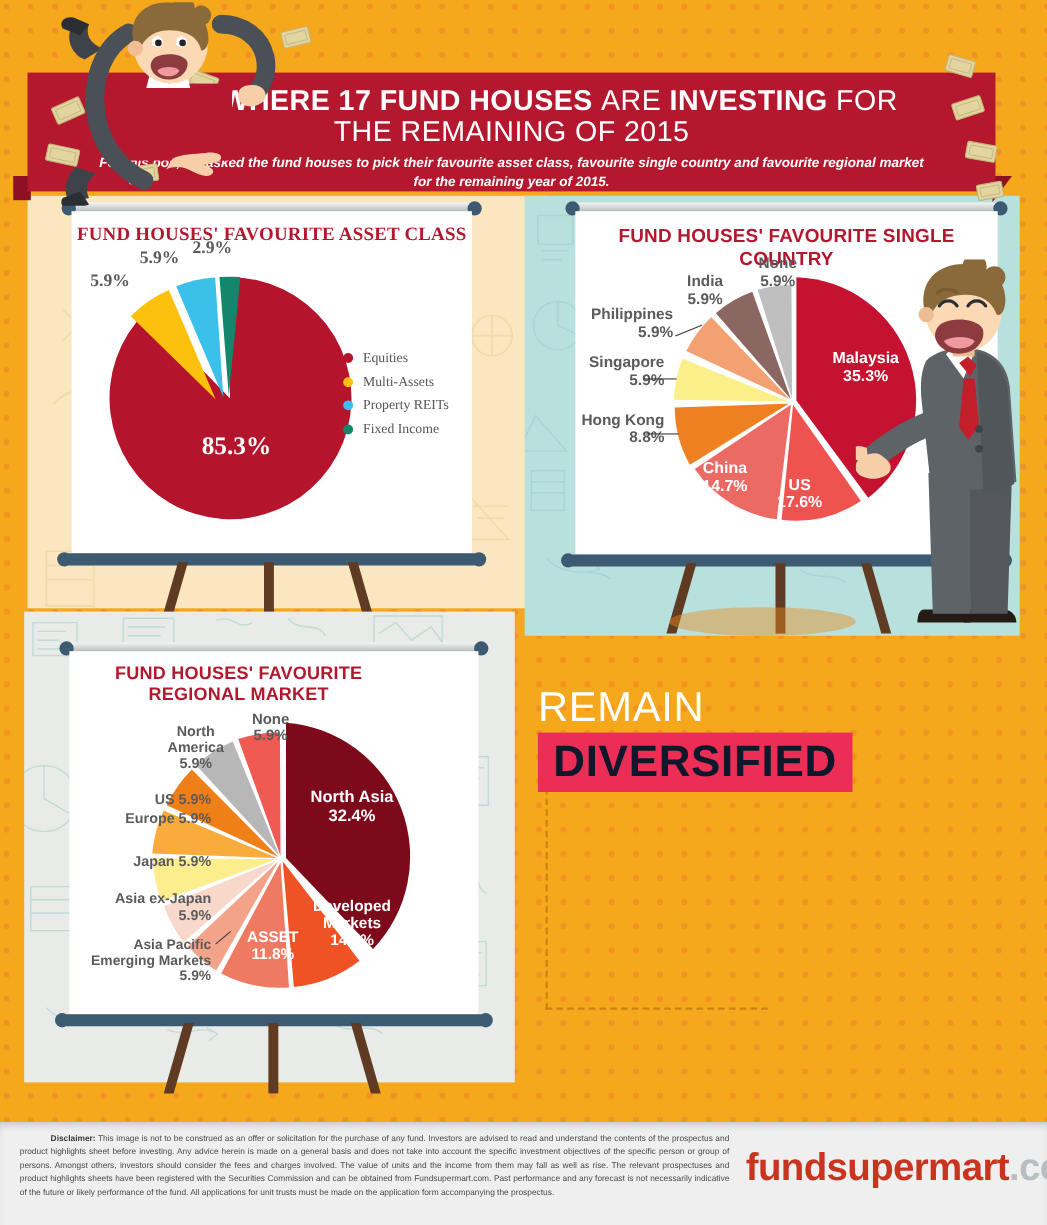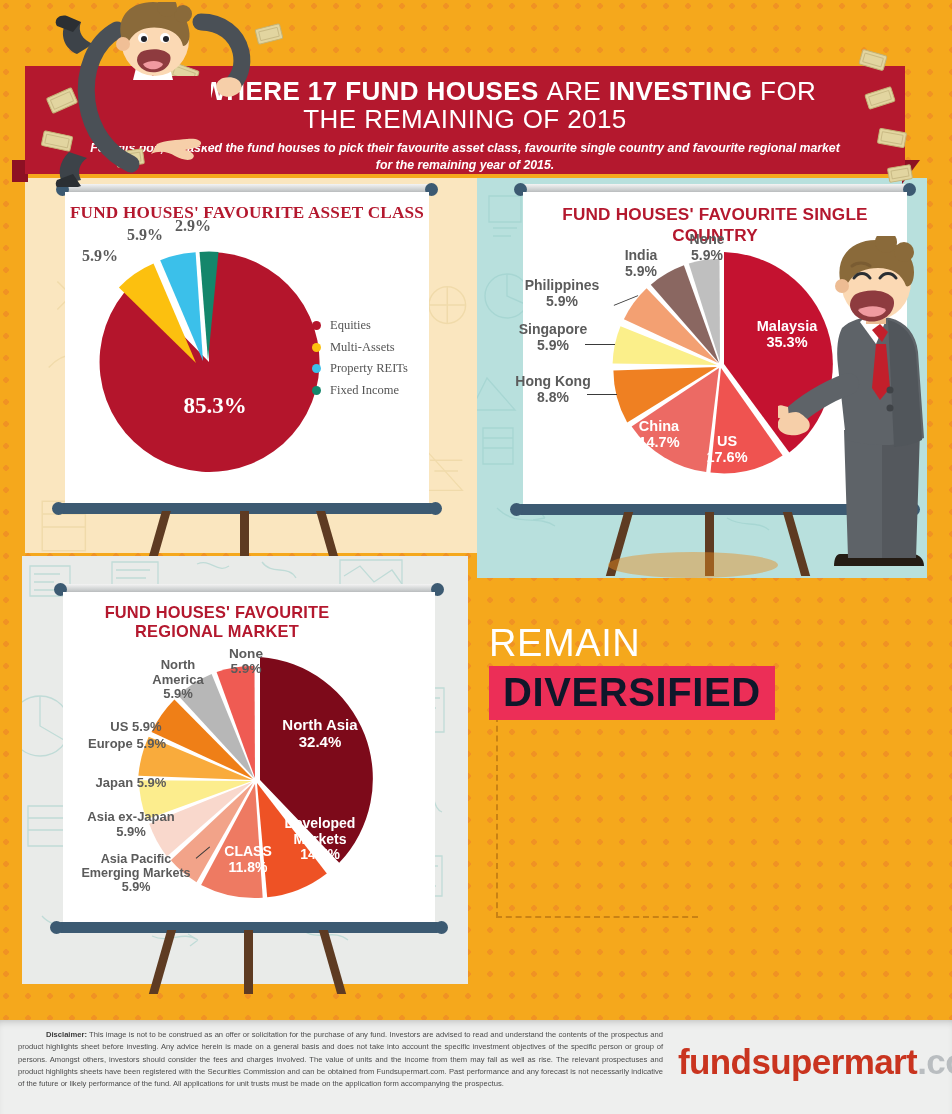--- a/index.html
+++ b/index.html
@@ -75,21 +75,21 @@
 
   .leg{position:absolute;background:#5e3b22;}
 
   .chart-title{
     position:absolute;text-align:center;color:#b4182e;font-weight:bold;letter-spacing:.2px;
   }
 
   
   .lbl{position:absolute;color:#5b5b5b;font-weight:bold;line-height:1.12;text-align:center;}
   .lbl.white{color:#ffffff;}
-  .lbl.r{}
+  .lbl.r{text-align:right;}
   .leader{position:absolute;background:#3a3a3a;height:1.4px;}
 
   
   .legend{position:absolute;}
   .legend-row{display:flex;align-items:center;margin-bottom:6.5px;}
   .legend-dot{width:9px;height:9px;border-radius:50%;margin-right:9px;flex:0 0 auto;}
   .legend-label{font-size:12.5px;color:#555;}
 
   
   .remain{
@@ -340,21 +340,21 @@
 
     <div class="lbl white" style="left:243px;top:161px;width:110px;font-size:15px;">
       <span>North Asia</span><br>
       <span>32.4%</span>
     </div>
     <div class="lbl white" style="left:258px;top:260px;width:80px;font-size:14px;">
       <span>Developed Markets</span><br>
       <span>14.7%</span>
     </div>
     <div class="lbl white" style="left:190px;top:288px;width:72px;font-size:14px;">
-      <span>CLASS</span><br>
+      <span>ASSET</span><br>
       <span>11.8%</span>
     </div>
     <div class="lbl r" style="left:58px;top:296px;width:112px;font-size:12.6px;">
       <span>Asia Pacific Emerging Markets</span><br>
       <span>5.9%</span>
     </div>
     <div class="leader" style="left:172px;top:296px;width:18px;transform:rotate(-40deg);"></div>
     <div class="lbl r" style="left:48px;top:254px;width:122px;font-size:13px;">
       <span>Asia ex-Japan</span><br>
       <span>5.9%</span>

